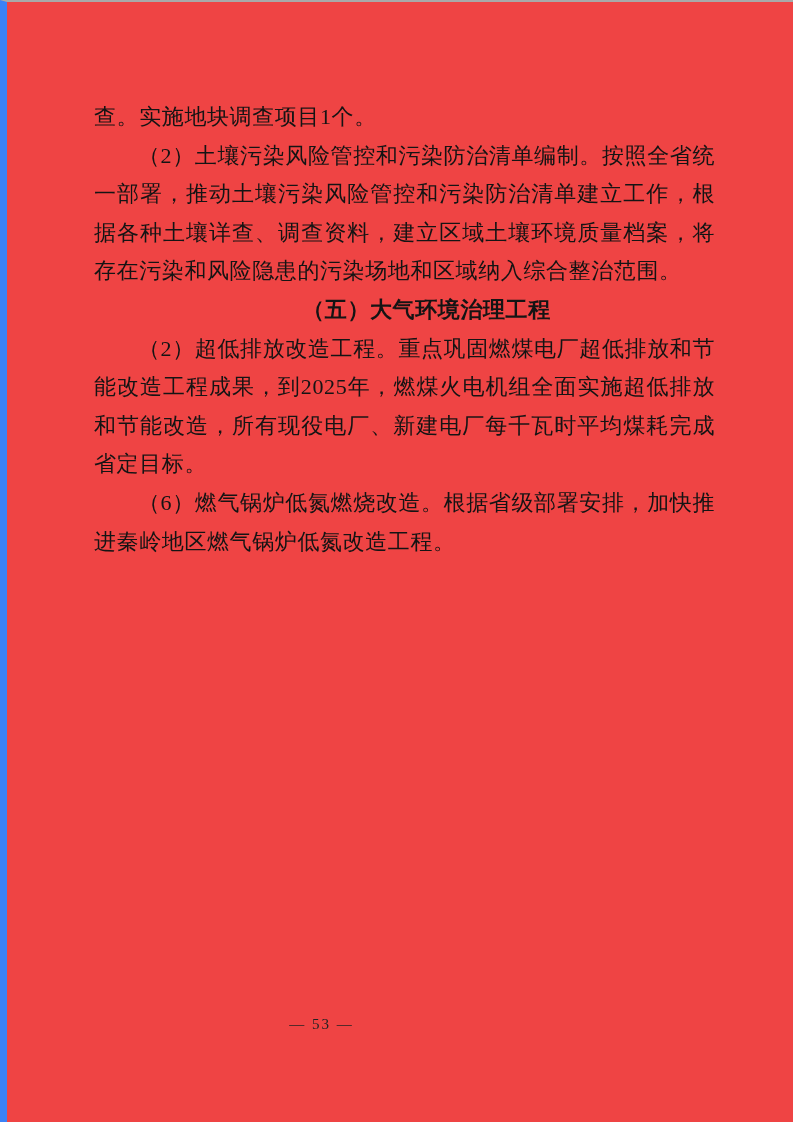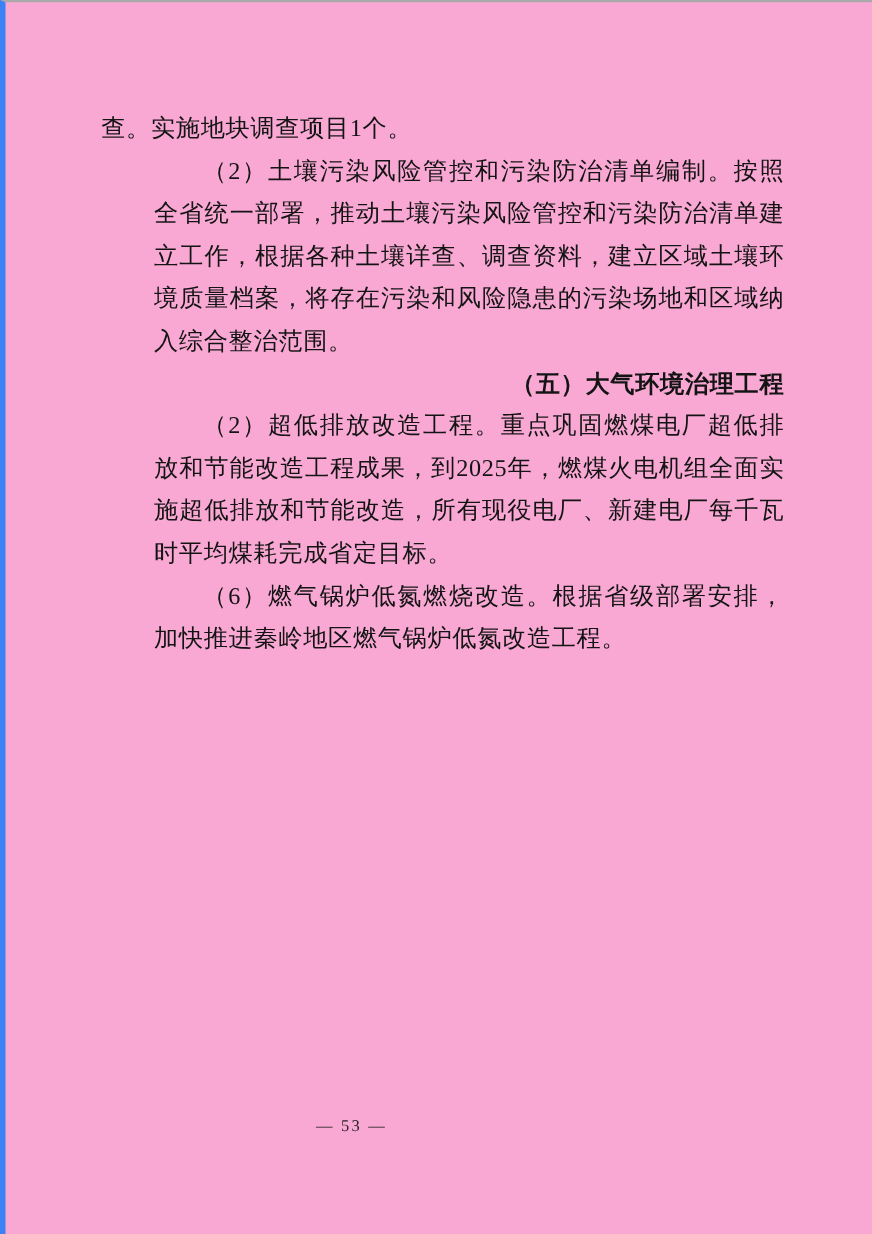--- a/index.html
+++ b/index.html
@@ -4,24 +4,24 @@
 <style>
   html, body {
     margin: 0;
     padding: 0;
     background: #ffffff;
   }
   .page {
     position: relative;
     width: 793px;
     height: 1122px;
-    background: #f9a8d4;
+    background: #ef4444;
     box-sizing: border-box;
     border-top: 2px solid #a9a9a9;
-    border-left: 5px solid #3b82f6;
+    border-left: 7px solid #3b82f6;
     overflow: hidden;
     font-family: "Liberation Serif", "DejaVu Serif", serif;
     color: #141414;
   }
   .content {
     position: absolute;
     left: 87px;
     top: 96px;
     width: 621px;
   }
@@ -29,31 +29,30 @@
     margin: 0;
     font-size: 22px;
     line-height: 38.6px;
     letter-spacing: 0.6px;
     text-align: justify;
     text-justify: inter-character;
   }
   p.para-body {
     text-indent: 2em;
     font-family: "Liberation Serif", "DejaVu Serif", serif;
-    margin-left: 48px;
   }
   p.para-continuation {
     text-indent: 0;
     font-family: "Liberation Serif", "DejaVu Serif", serif;
   }
   p.para-heading {
     text-indent: 2em;
     font-weight: 700;
     font-family: "Liberation Sans", "DejaVu Sans", sans-serif;
-    text-align: right;
+    text-align: center;
   }
   .footer {
     position: absolute;
     top: 1014px;
     left: 0;
     width: 629px;
     text-align: center;
     font-size: 15px;
     letter-spacing: 2px;
     color: #222222;

